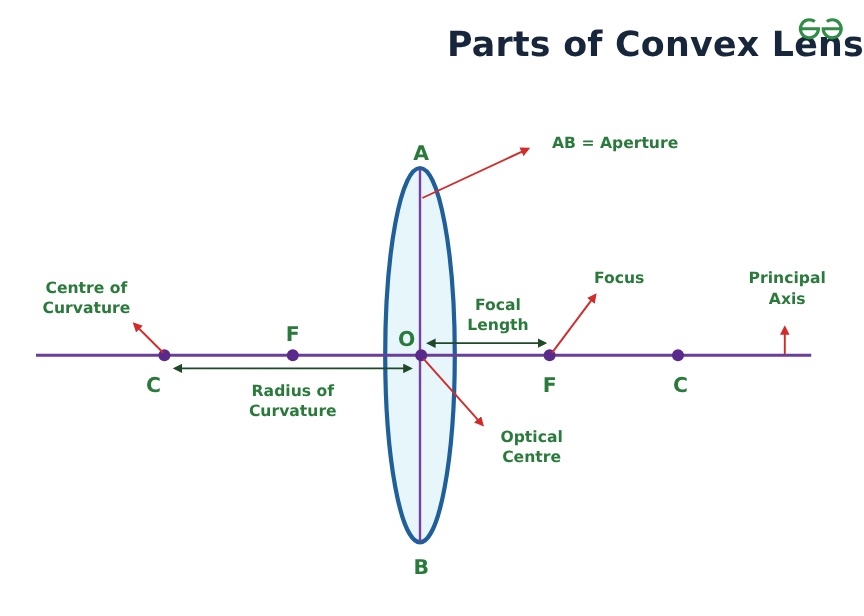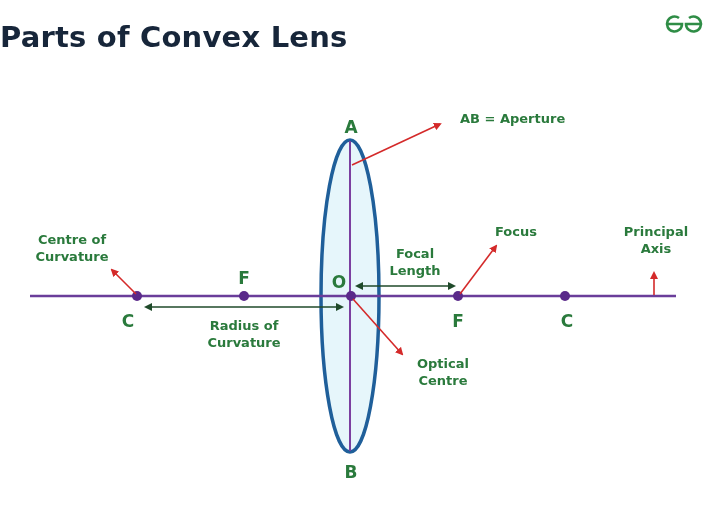--- a/index.html
+++ b/index.html
@@ -1,17 +1,17 @@
 <!DOCTYPE html>
 <html><head>
 <meta charset="utf-8">
 <style>
   html, body { margin: 0; padding: 0; background: #ffffff; }
   body { width: 720px; height: 513px; position: relative; overflow: hidden; font-family: "DejaVu Sans", sans-serif; }
-  .title { position: absolute; left: 0; width: 720px; top: 20px; text-align: left; font-size: 29px; font-weight: bold; color: #17263a; letter-spacing: 0.2px; }
+  .title { position: absolute; left: 0; width: 720px; top: 20px; text-align: right; font-size: 29px; font-weight: bold; color: #17263a; letter-spacing: 0.2px; }
   .logo { position: absolute; left: 664px; top: 14px; }
   svg.diagram { position: absolute; left: 0; top: 0; }
   .lbl { font-family: "DejaVu Sans", sans-serif; font-weight: bold; fill: #2a7a3c; }
   .lbl-big { font-size: 17px; }
   .lbl-sm { font-size: 13px; }
 </style>
 </head>
 <body>
 
 <div class="title">Parts of Convex Lens</div>

